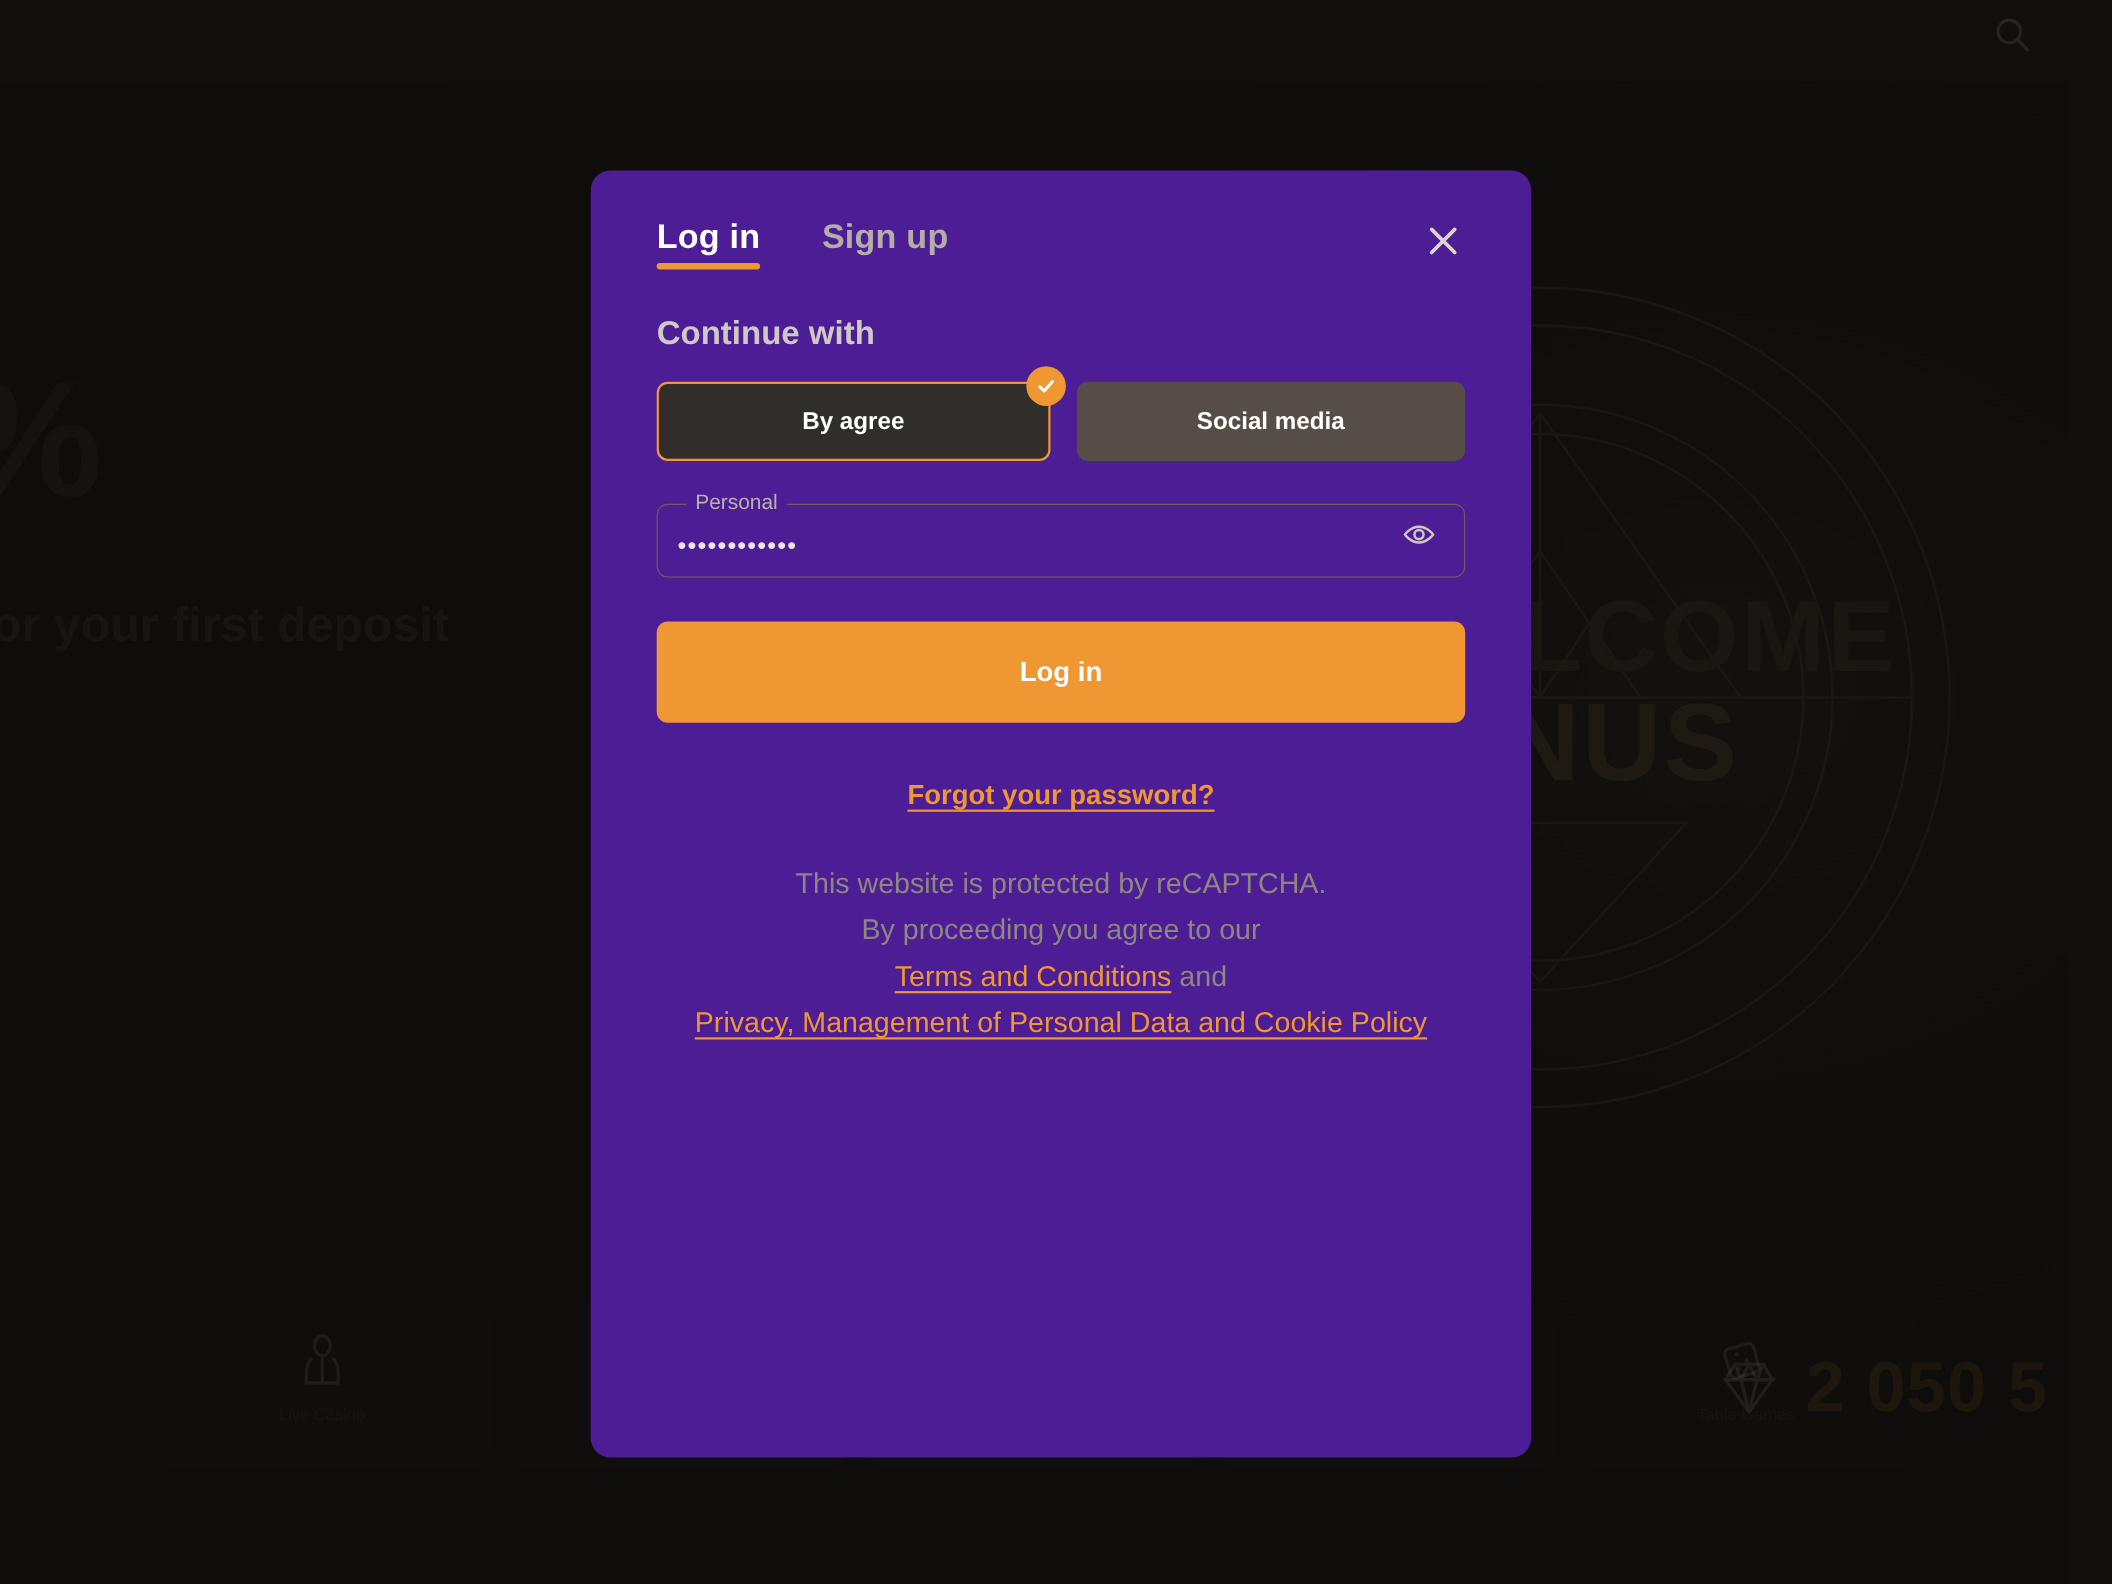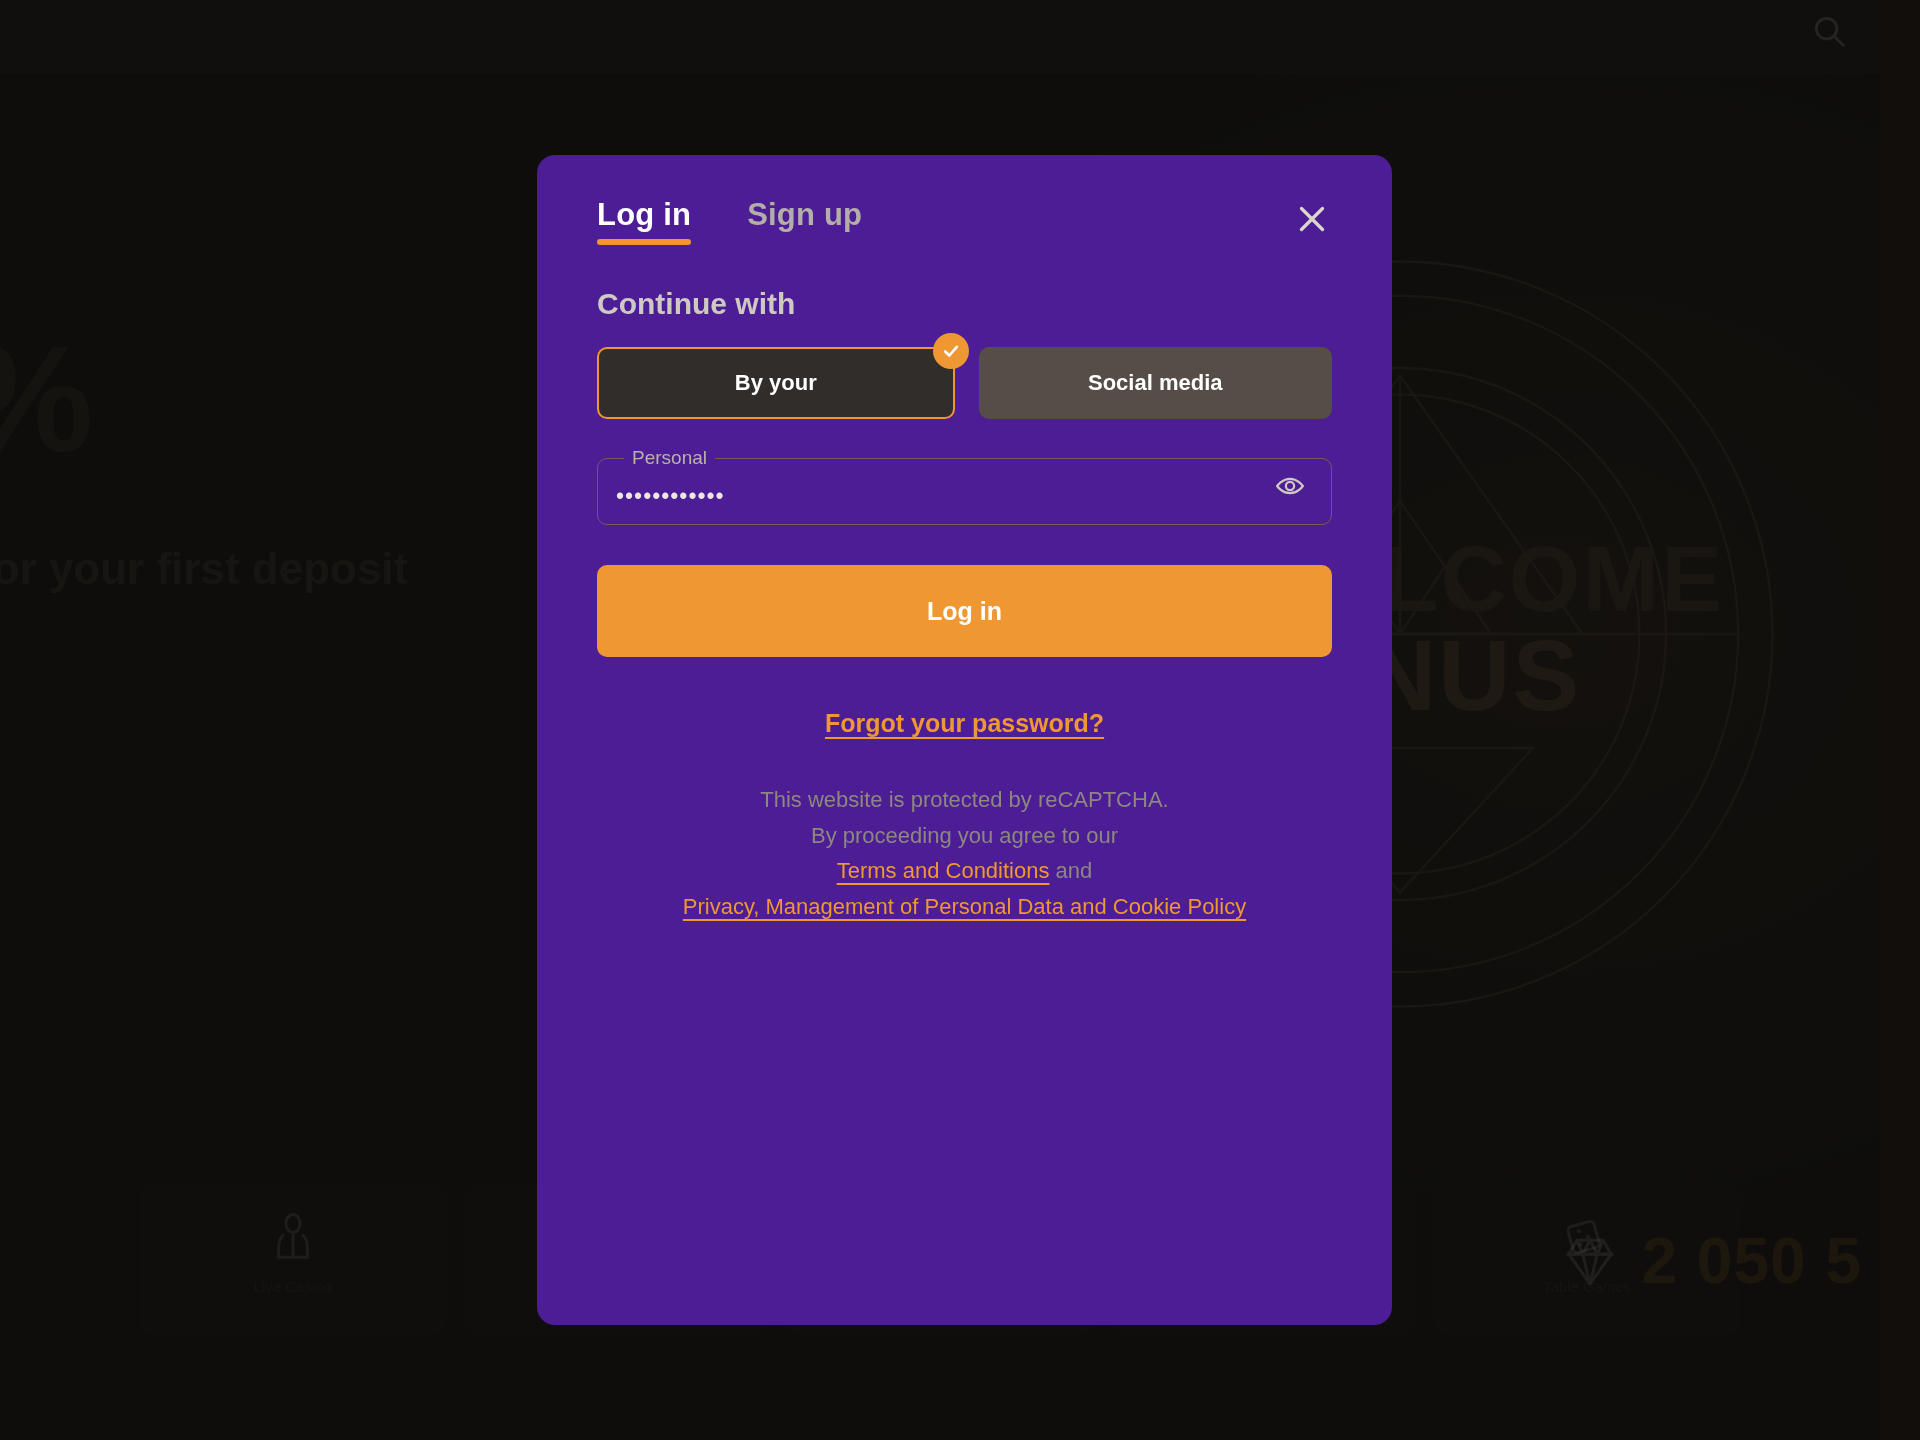--- a/index.html
+++ b/index.html
@@ -336,21 +336,21 @@
     text-decoration: underline;
     text-underline-offset: 5px;
     cursor: pointer;
     font-weight: 700;
   }
   .forgot-link { font-size: 25px; }
 
   .legal {
     margin-top: 44px;
     text-align: center;
-    font-size: 22px;
+    font-size: 26px;
     line-height: 1.62;
     color: #8d8780;
   }
   .legal .link { font-weight: 400; }
 </style>
 </head>
 <body>
 
 <div id="page-root">
 
@@ -467,21 +467,21 @@
           <line x1="5" y1="5" x2="19" y2="19"></line>
             <line x1="19" y1="5" x2="5" y2="19"></line>
         </svg>
       </button>
     </div>
 
     <div class="section-title">Continue with</div>
 
     <div class="method-row">
       <button class="method-btn selected">
-        <span>By your</span>
+        <span>By agree</span>
         <span class="method-check">
           <svg viewBox="0 0 24 24" fill="none" stroke="#ffffff" stroke-width="3.2" stroke-linecap="round" stroke-linejoin="round">
             <polyline points="5,12.6 10,17.4 19,7"></polyline>
           </svg>
         </span>
       </button>
       <button class="method-btn">
         <span>Social media</span>
       </button>
     </div>

